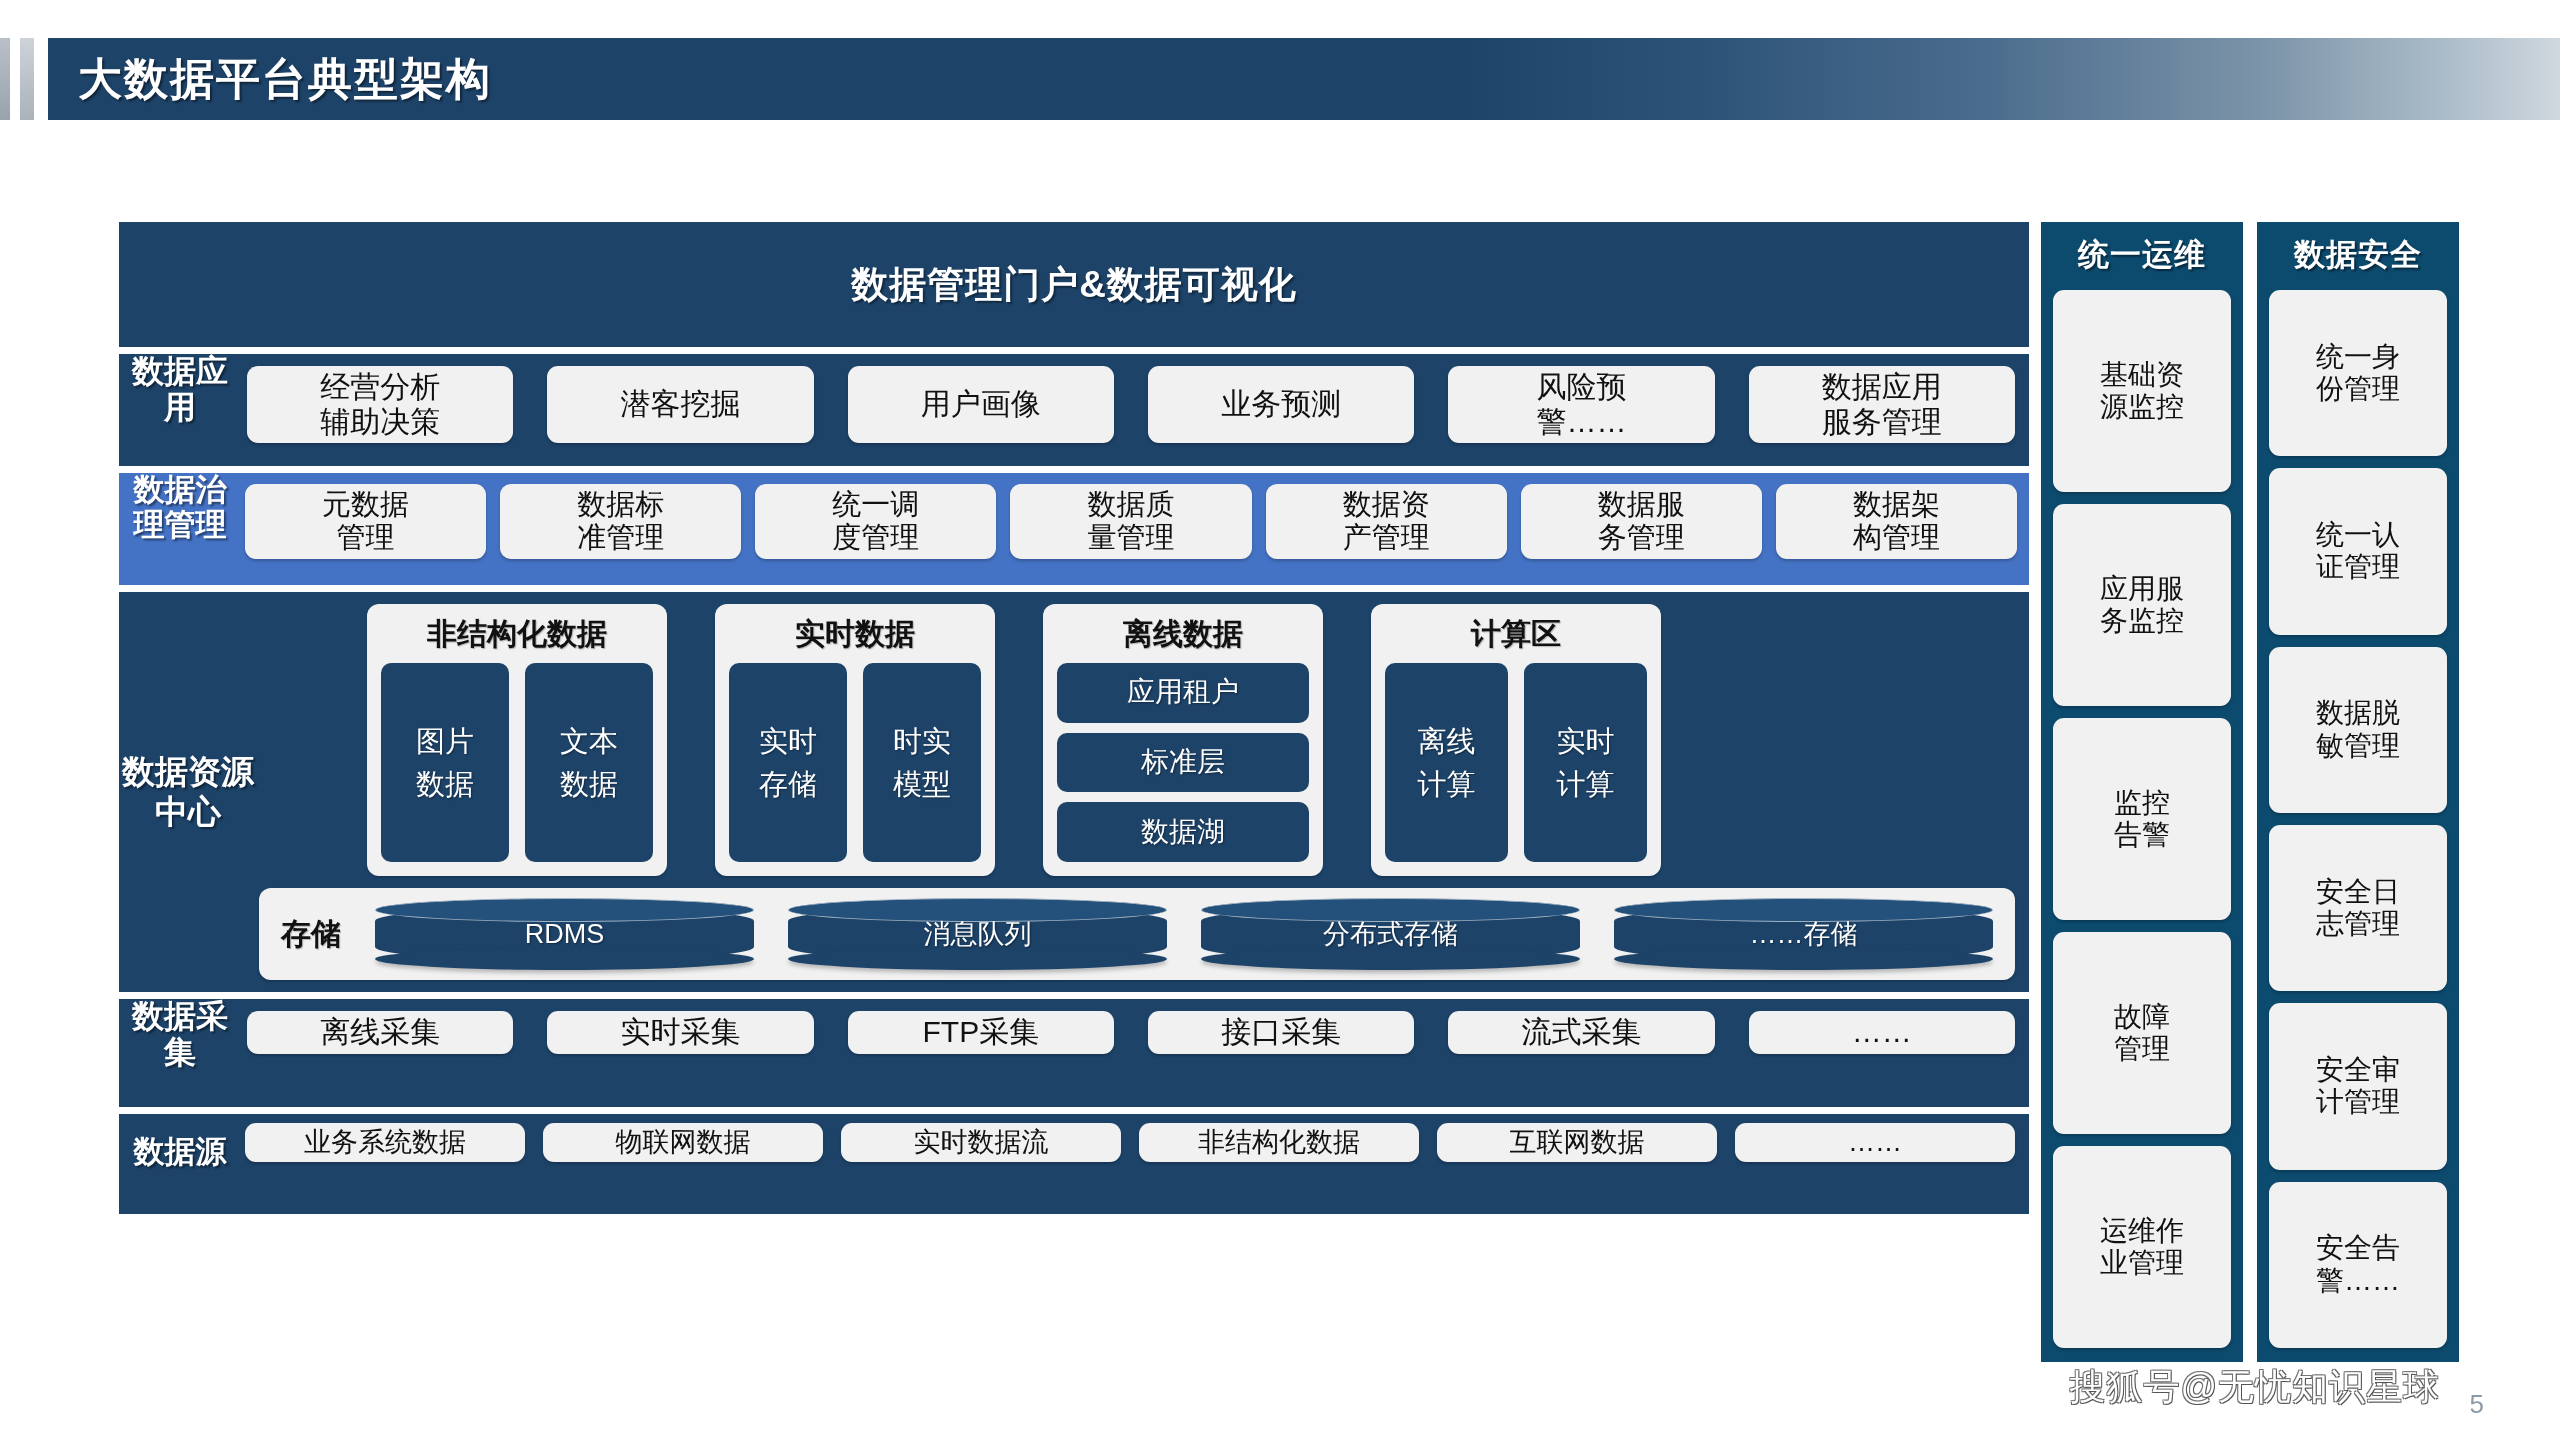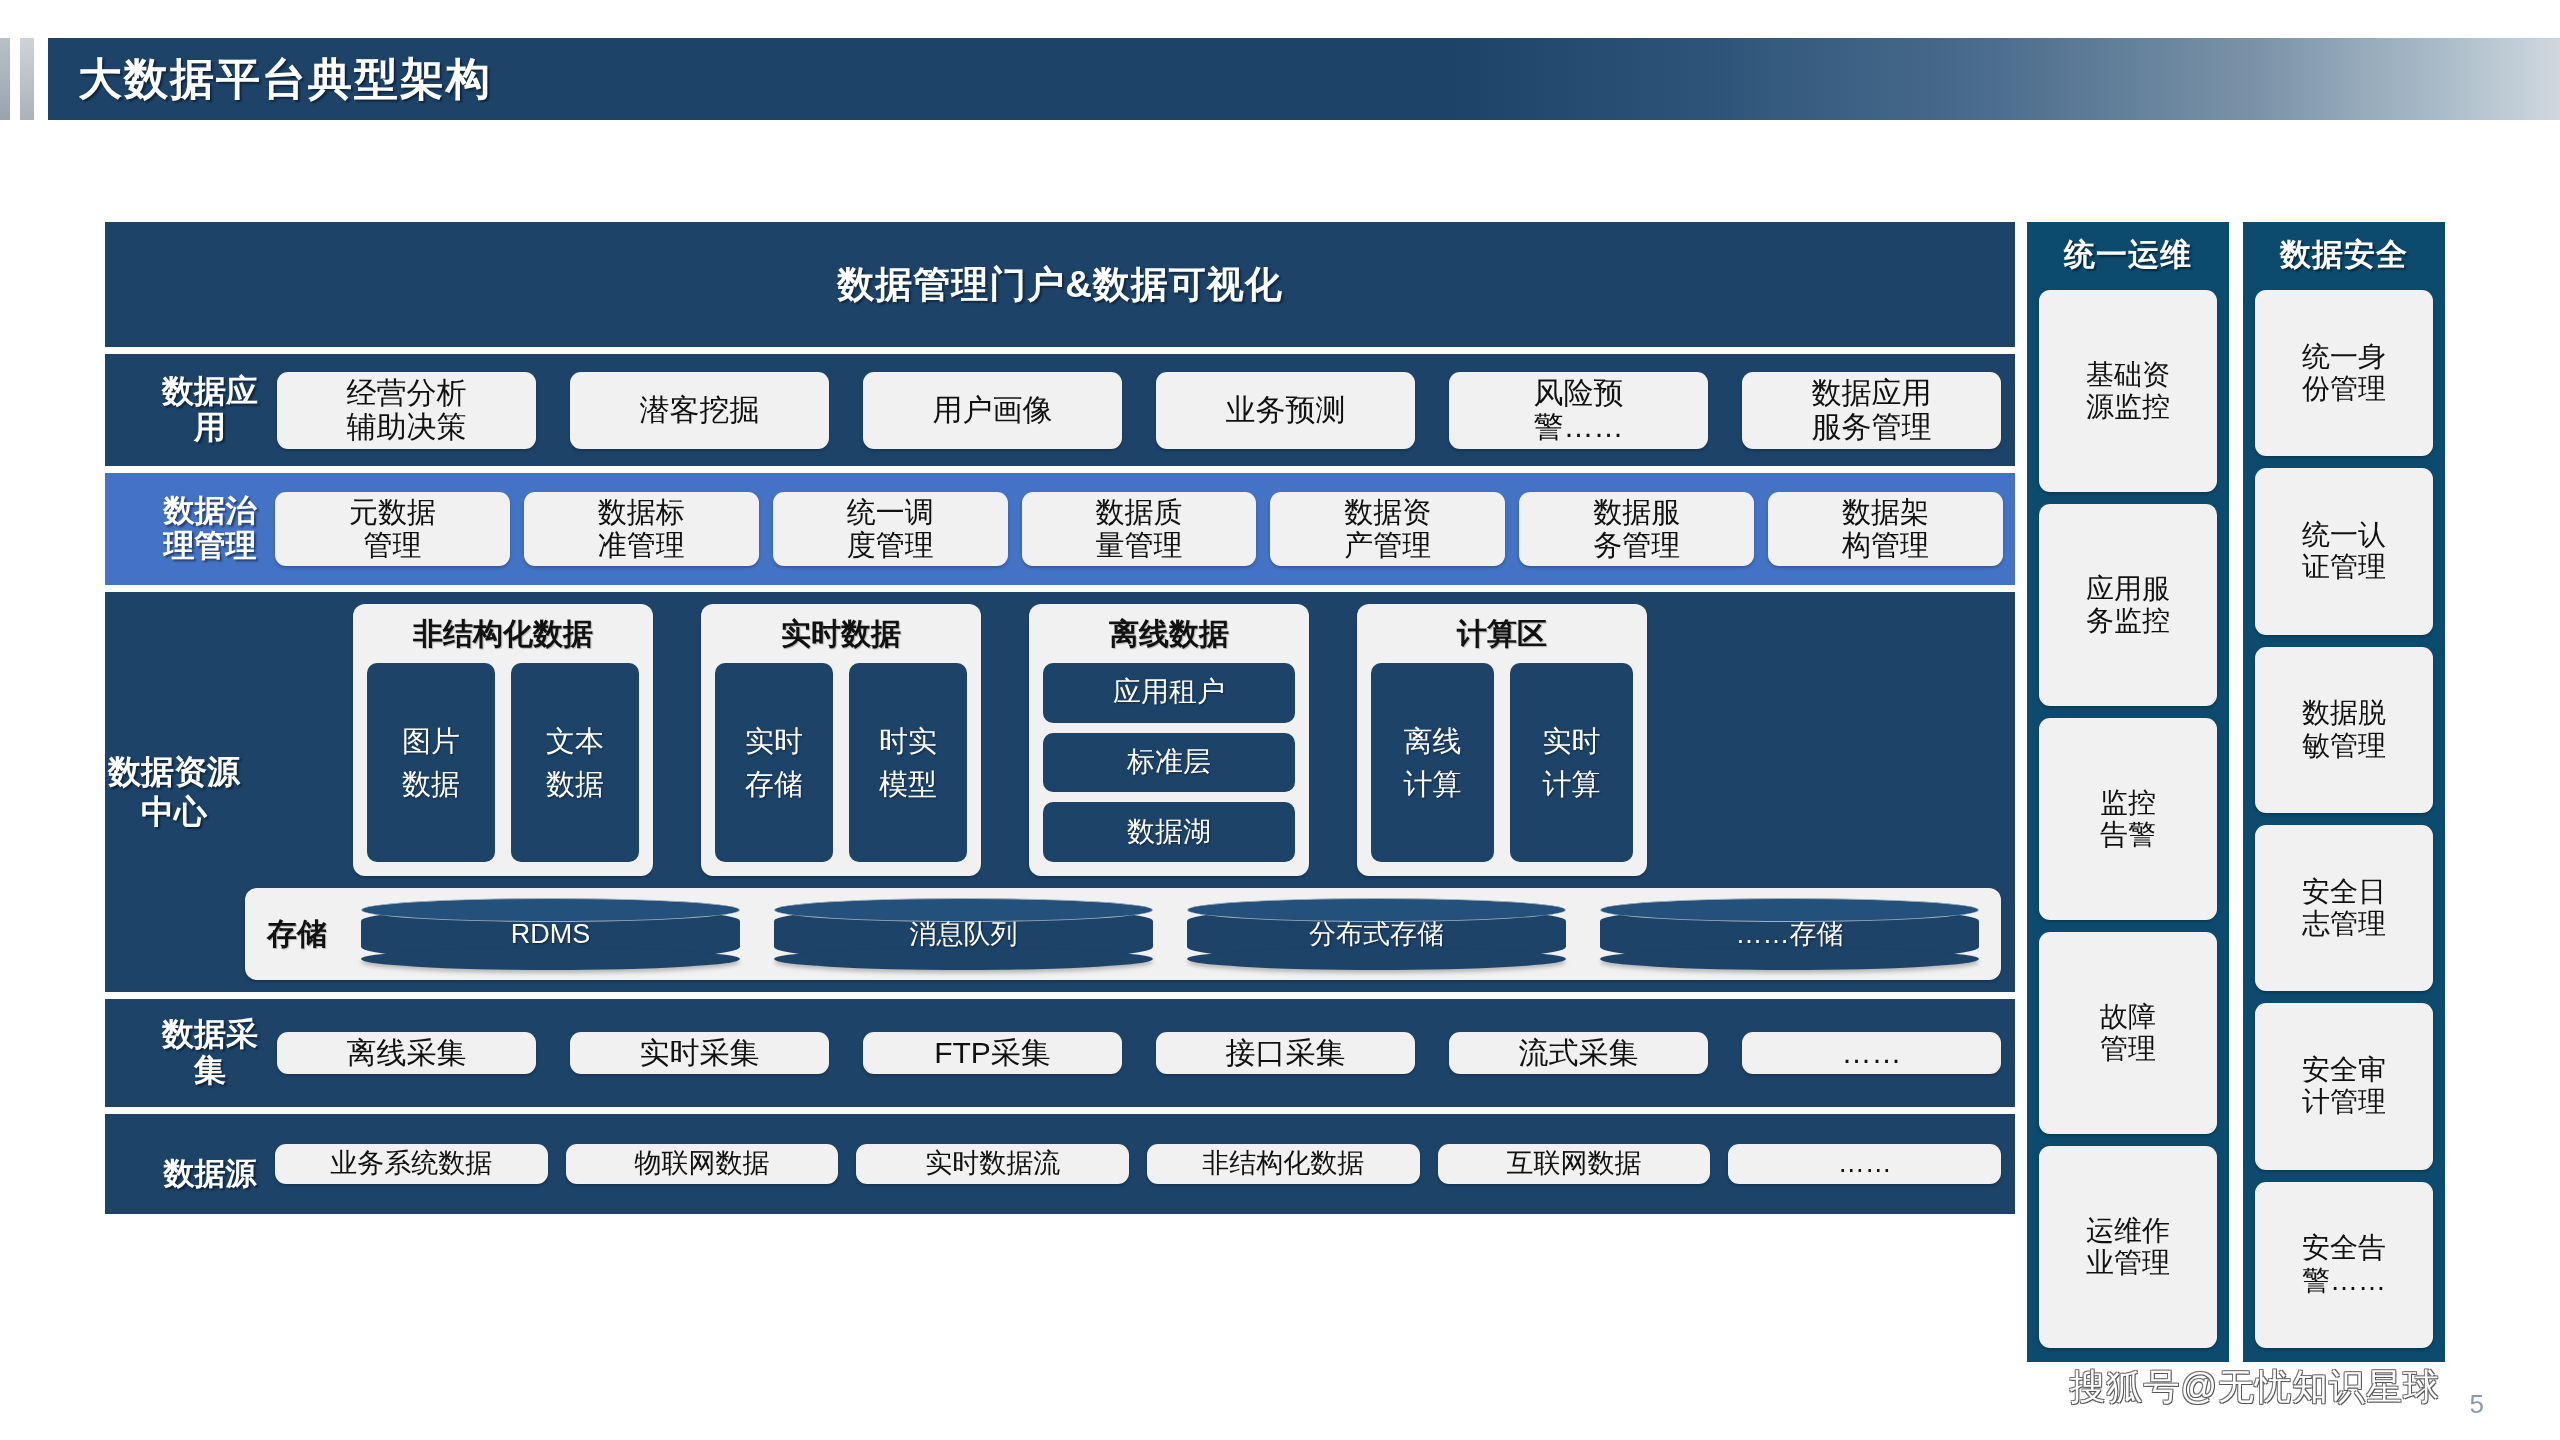--- a/index.html
+++ b/index.html
@@ -35,34 +35,34 @@
     position: absolute; left: 78px; top: 0; height: 82px;
     display: flex; align-items: center;
     color: #ffffff; font-size: 44px; font-weight: bold;
     letter-spacing: 2px;
     text-shadow: 2px 2px 2px rgba(0,0,0,.45);
     white-space: nowrap;
   }
 
   
   .diagram {
-    position: absolute; left: 105px; top: 222px;
+    position: absolute; left: 119px; top: 222px;
     width: 2360px; height: 1140px;
     display: flex; gap: 12px;
   }
   .left-stack { width: 1910px; display: flex; flex-direction: column; gap: 7px; }
 
   .portal-bar {
     height: 125px; background: #1d4369;
     display: flex; align-items: center; justify-content: center;
     color: #fff; font-size: 37px; font-weight: bold; letter-spacing: 1px;
     text-shadow: 2px 2px 2px rgba(0,0,0,.4);
   }
 
-  .row { display: flex; align-items: center; padding-left: 44px; }
+  .row { display: flex; align-items: flex-start; }
   .row-dark { background: #1d4369; }
   .row-blue { background: #4472c4; }
 
   .row-label {
     flex: 0 0 auto; display: flex; align-items: center; justify-content: center;
     color: #fff; font-weight: bold; text-align: center;
     text-shadow: 2px 2px 2px rgba(0,0,0,.45);
     line-height: 1.12;
   }
   .row-items { flex: 1 1 auto; display: flex; align-items: stretch; gap: 34px; padding: 12px 14px 12px 6px; }

